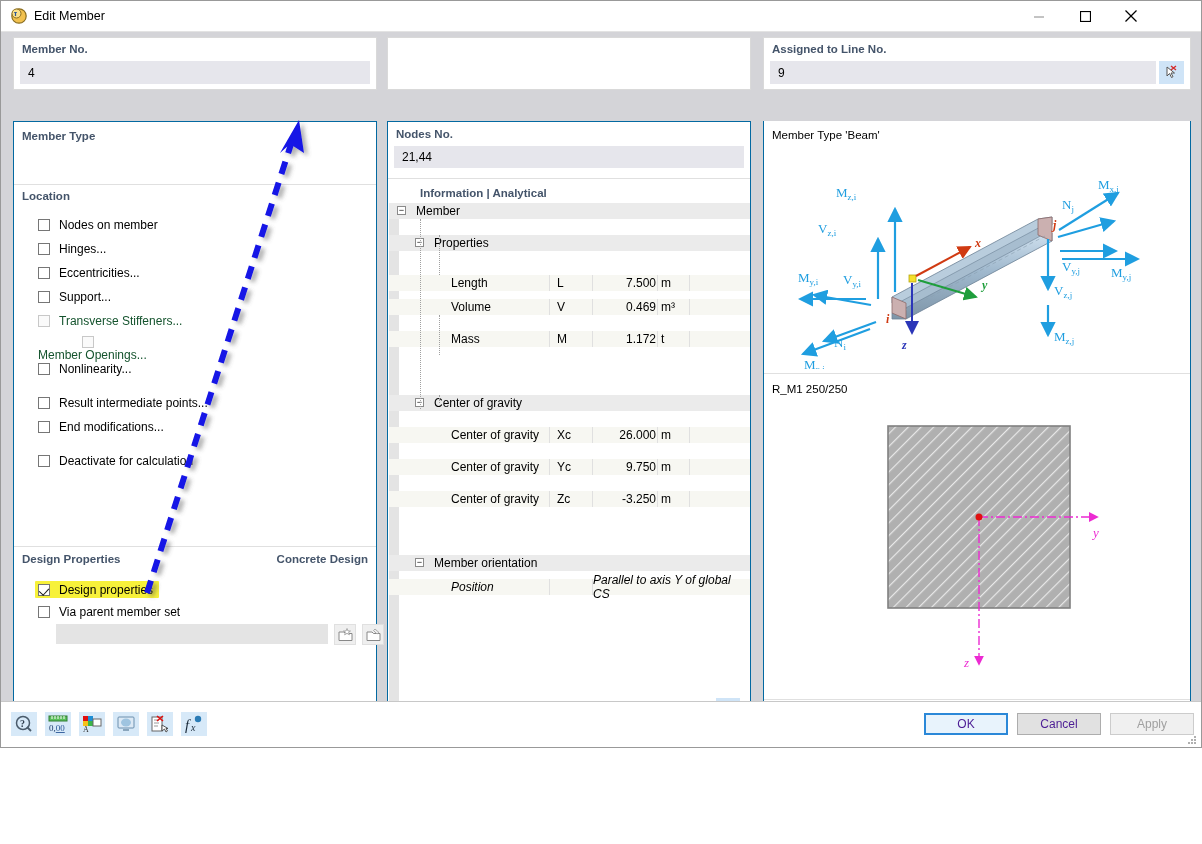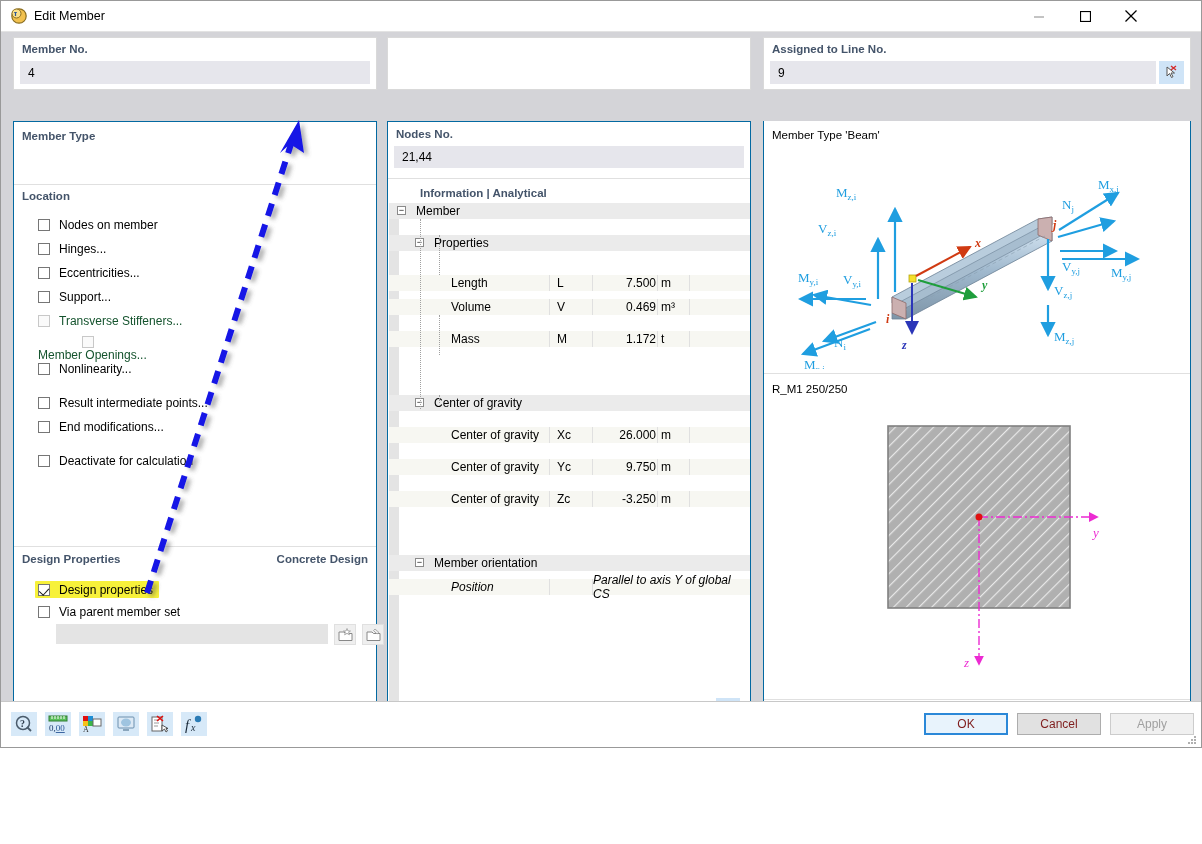--- a/index.html
+++ b/index.html
@@ -238,21 +238,21 @@
     background: #ffffff; border-top: 1px solid #c8c8c8;
   }
   .ftool {
     position: absolute; top: 10px; width: 26px; height: 24px;
     background: #d7e9f8;
     display: flex; align-items: center; justify-content: center;
   }
   .dlgbtn {
     position: absolute; top: 11px; height: 22px;
     display: flex; align-items: center; justify-content: center;
-    font-size: 12px; color: #7f1d1d;
+    font-size: 12px; color: #4c1d95;
     background: #e1e1e1; border: 1px solid #adadad;
   }
   #btn-ok     { right: 193px; width: 84px; background: #e8f3fc; border: 2px solid #2b88d8; }
   #btn-cancel { right: 100px; width: 84px; }
   #btn-apply  { right: 7px;   width: 84px; color: #a0a0a0; border-color: #cccccc; background: #f0f0f0; }
   #grip {
     position: absolute; right: 4px; bottom: 3px; width: 10px; height: 10px;
   }
 
   

